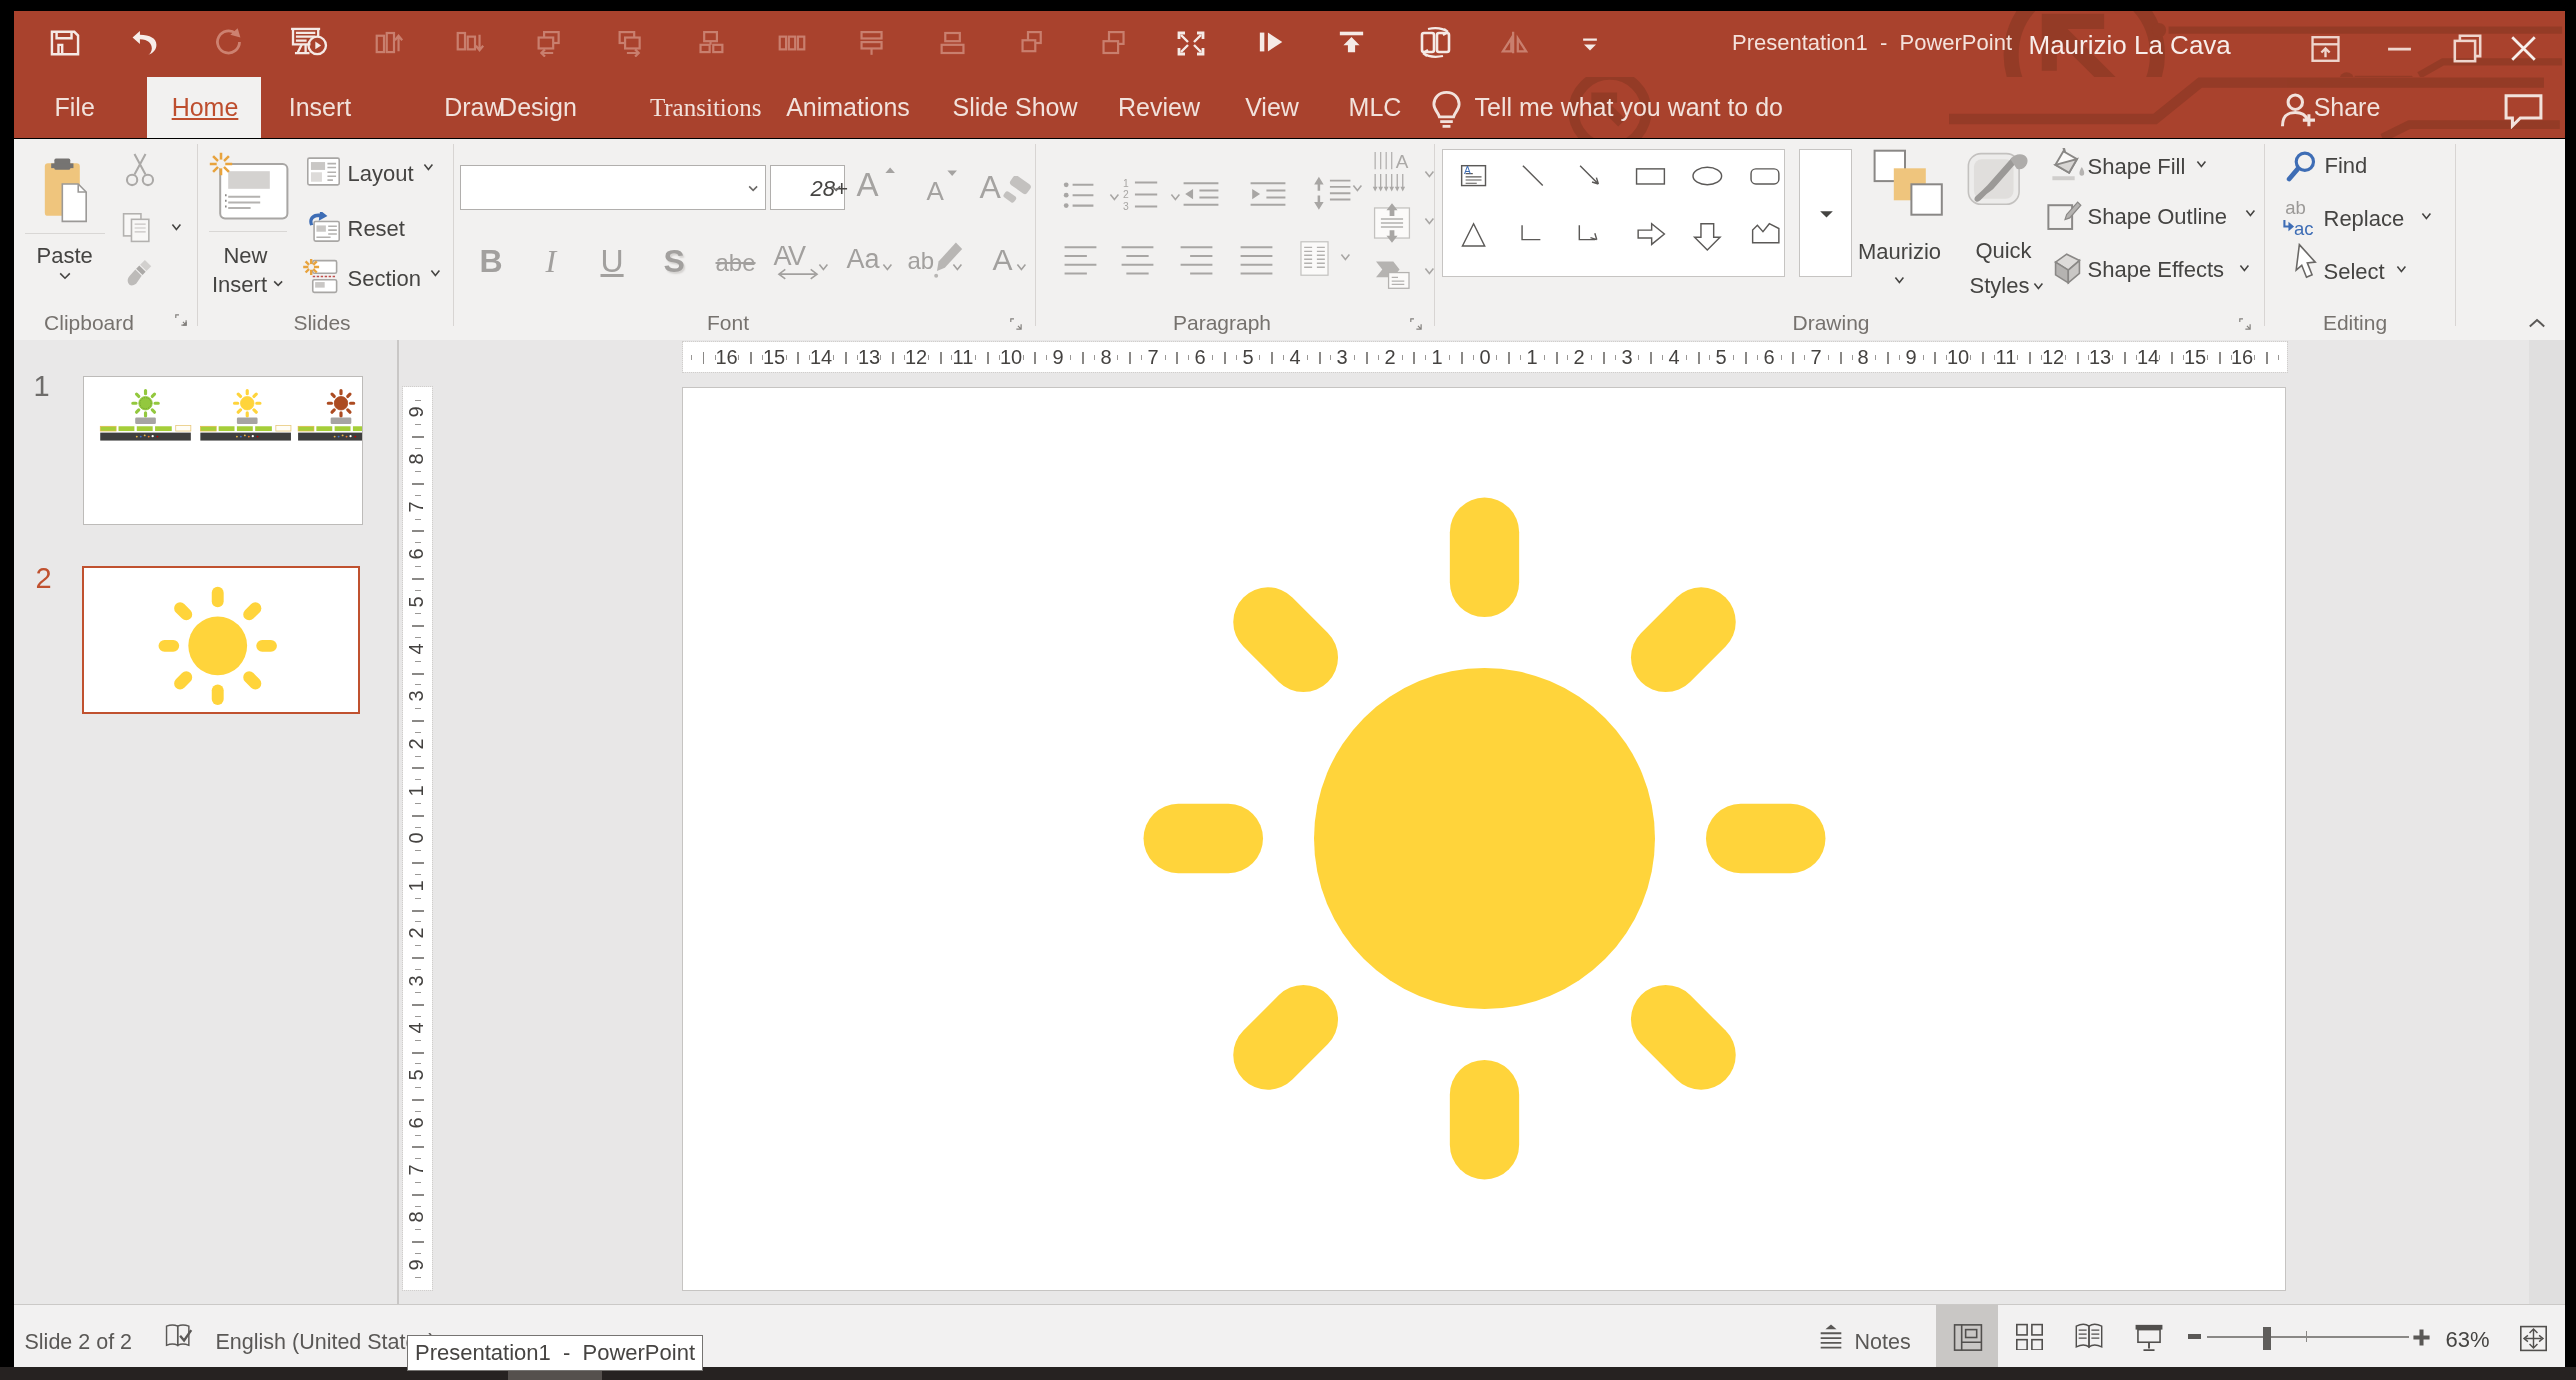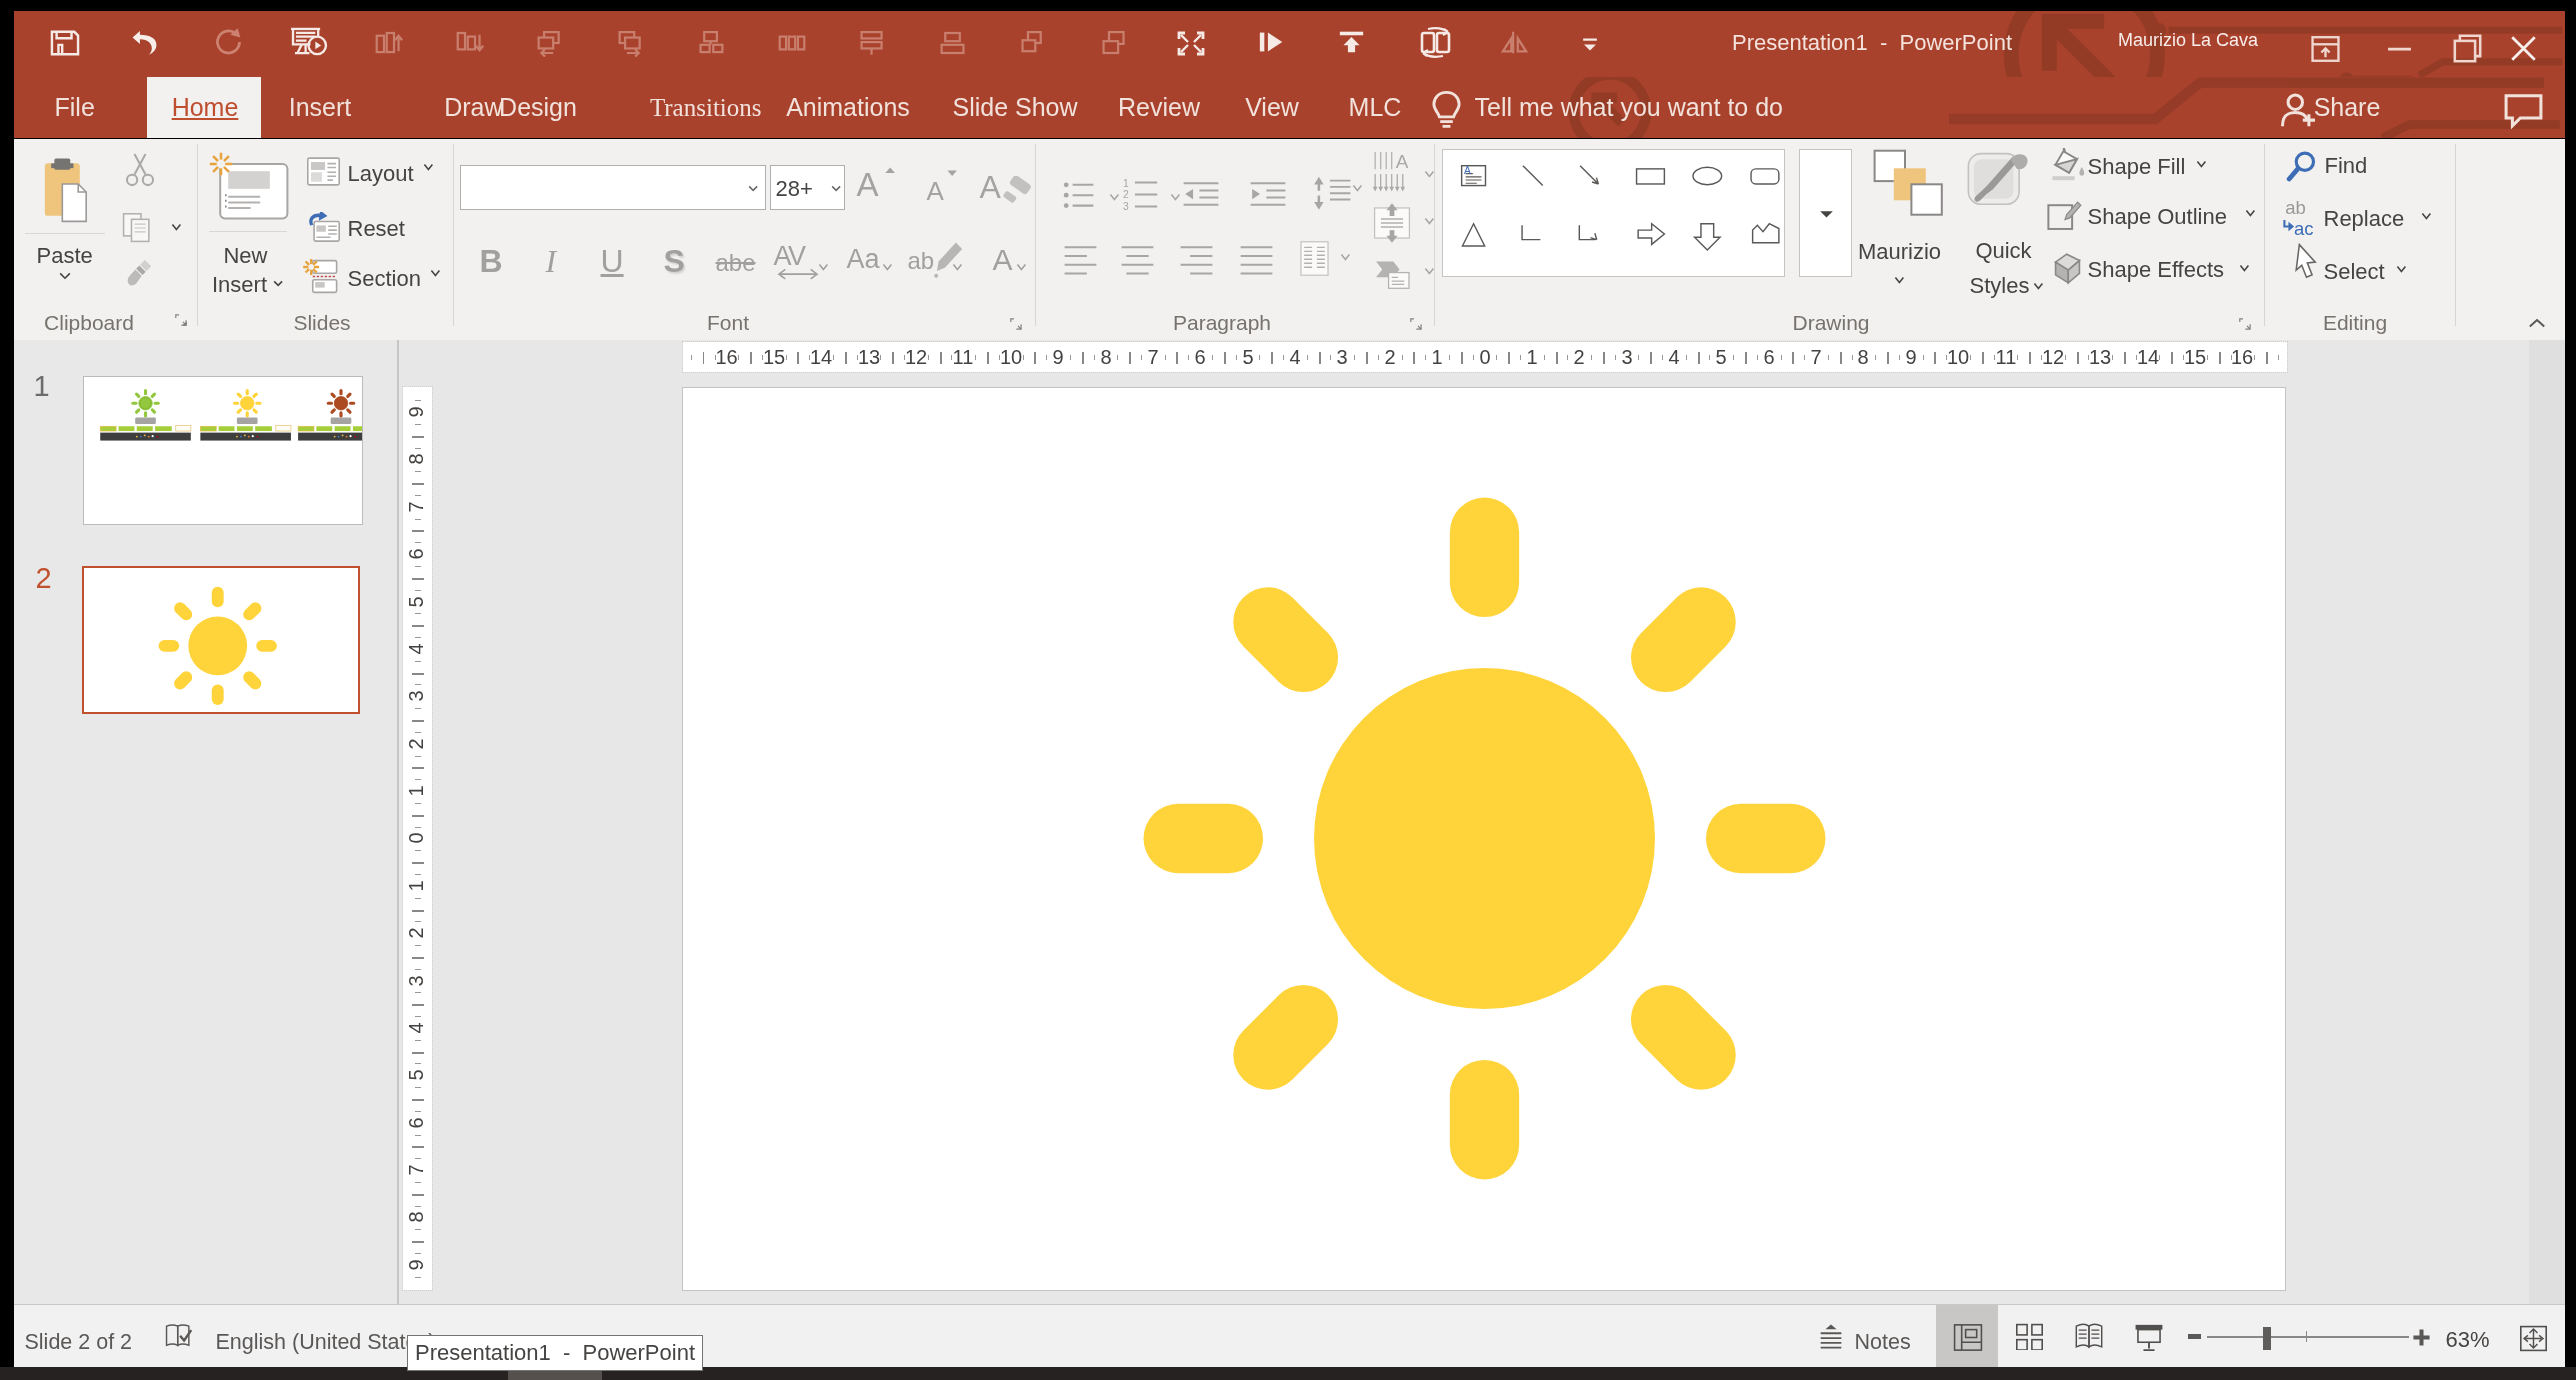--- a/index.html
+++ b/index.html
@@ -161,21 +161,21 @@
 <svg class="abs" style="left:1486px;top:18.3px" width="30" height="27" viewBox="0 0 32 29" opacity="0.38">
   <g fill="none" stroke="#FFE2D8" stroke-width="2.4">
     <path d="M14 3 V26 M3 24 L12 10 V24 Z M19 10 L28 24 H19 Z"></path>
   </g>
 </svg>
 <svg class="abs" style="left:1564px;top:24px" width="24" height="19" viewBox="0 0 28 22">
   <rect x="6" y="4" width="16" height="2.6" fill="#F5EAE6"></rect>
   <path d="M7 11 L14 18 L21 11 Z" fill="#F5EAE6"></path>
 </svg>
 <div class="abs" style="left:1683px;top:19px;font-size:22px;color:#F4E2DC;width:351px;text-align:center;">Presentation1&nbsp;&nbsp;-&nbsp;&nbsp;PowerPoint</div>
-<div class="abs" style="left:2015px;top:19px;font-size:18px;color:#F8EDEA;width:319px;text-align:center;">Maurizio La Cava</div>
+<div class="abs" style="left:2015px;top:19px;font-size:26px;color:#F8EDEA;width:319px;">Maurizio La Cava</div>
 <svg class="abs" style="left:2295px;top:22px" width="33" height="32" viewBox="0 0 28 26">
   <g fill="none" stroke="#EFD6CE" stroke-width="2">
     <rect x="3" y="3" width="22" height="20"></rect>
     <path d="M3 9 H25"></path>
     <path d="M14 20 V13 M10.5 16 L14 12.5 L17.5 16"></path>
   </g>
 </svg>
 <svg class="abs" style="left:2369px;top:21px" width="33" height="33" viewBox="0 0 26 26">
   <path d="M4 13.5 H22" stroke="#EFD6CE" stroke-width="2.2" fill="none"></path>
 </svg>
@@ -353,21 +353,21 @@
 <div class="abs rtext" style="left:334px;top:127px;">Section</div>
 <svg class="abs" style="left:415px;top:130px" width="12.8" height="8.8" viewBox="0 0 16 11">
       <path d="M3 2 L8 8 L13 2" stroke="#454442" stroke-width="2" fill="none"></path>
     </svg>
 
 <div class="abs" style="left:446px;top:26px;width:306px;height:45px;background:#FFF;border:0.8px solid #B1AFAD;"></div>
 <svg class="abs" style="left:732px;top:45px" width="14.3" height="9.6" viewBox="0 0 18 12">
       <path d="M4 3 L9 8 L14 3" stroke="#6A6866" stroke-width="2" fill="none"></path>
     </svg>
 <div class="abs" style="left:756px;top:26px;width:75px;height:45px;background:#FFF;border:0.8px solid #B1AFAD;"></div>
-<div class="abs rtext" style="left:762px;top:37px;">28+</div>
+<div class="abs rtext" style="left:797px;top:37px;font-style:italic;">28+</div>
 <svg class="abs" style="left:815px;top:45px" width="14.3" height="9.6" viewBox="0 0 18 12">
       <path d="M4 3 L9 8 L14 3" stroke="#6A6866" stroke-width="2" fill="none"></path>
     </svg>
 <div class="abs" style="left:843px;top:27px;font-size:33px;color:#A5A3A1;">A</div>
 <svg class="abs" style="left:869px;top:25.5px" width="14.3" height="9.6" viewBox="0 0 18 12">
       <path d="M3 10 L9 3 L15 10 Z" fill="#A5A3A1"></path>
     </svg>
 <div class="abs" style="left:913px;top:37px;font-size:26px;color:#A5A3A1;">A</div>
 <svg class="abs" style="left:931px;top:29px" width="14.3" height="9.6" viewBox="0 0 18 12">
       <path d="M3 3 L9 10 L15 3 Z" fill="#A5A3A1"></path>

